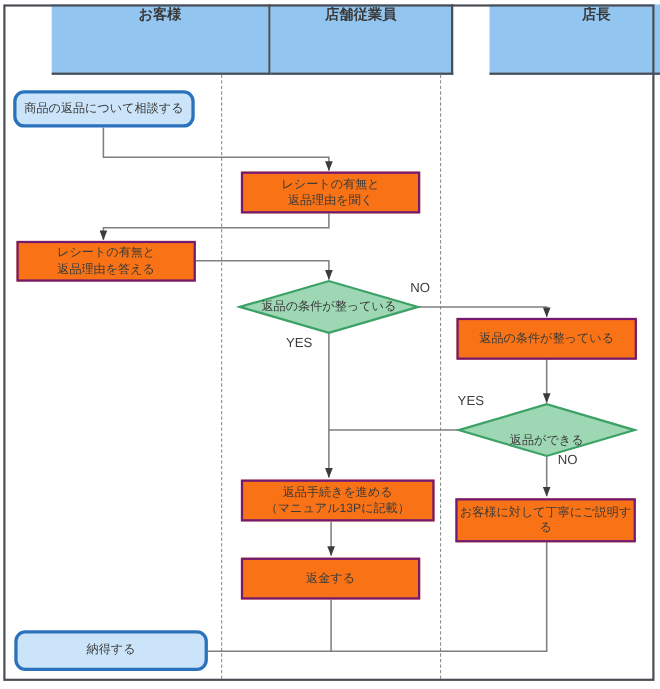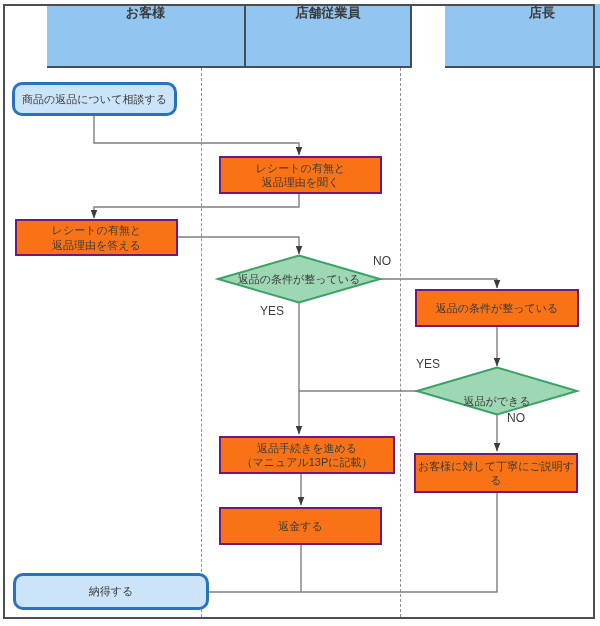--- a/index.html
+++ b/index.html
@@ -106,21 +106,21 @@
 返品理由を聞く</div>
       <div class="node process" style="left: 15px; top: 219px; width: 163px; height: 37px;">レシートの有無と
 返品理由を答える</div>
       <div class="node decision-text" style="left: 218px; top: 255.5px; width: 162px; height: 47px;">返品の条件が整っている</div>
       <div class="node process" style="left: 415px; top: 289px; width: 164px; height: 38px;">返品の条件が整っている</div>
       <div class="node decision-text" style="left: 417px; top: 378px; width: 160px; height: 47px;">返品ができる</div>
       <div class="node process" style="left: 219px; top: 436px; width: 176px; height: 38px;">返品手続きを進める
 （マニュアル13Pに記載）</div>
       <div class="node process" style="left: 219px; top: 507px; width: 163px; height: 38px;">返金する</div>
       <div class="node process" style="left: 414px; top: 453px; width: 164px; height: 40px;">お客様に対して丁寧にご説明する</div>
-      <div class="node terminator" style="left: 13px; top: 573px; width: 196px; height: 37px;">納得する</div>
+      <div class="node terminator" style="left: 13px; top: 573px; width: 176px; height: 37px;">納得する</div>
     </div>
   <div id="label-layer">
       <div class="edge-label" style="left: 373px; top: 254px;">NO</div>
       <div class="edge-label" style="left: 260px; top: 304px;">YES</div>
       <div class="edge-label" style="left: 416px; top: 357px;">YES</div>
       <div class="edge-label" style="left: 507px; top: 411px;">NO</div>
     </div>
 
   <div class="frame"></div>
 </div>

